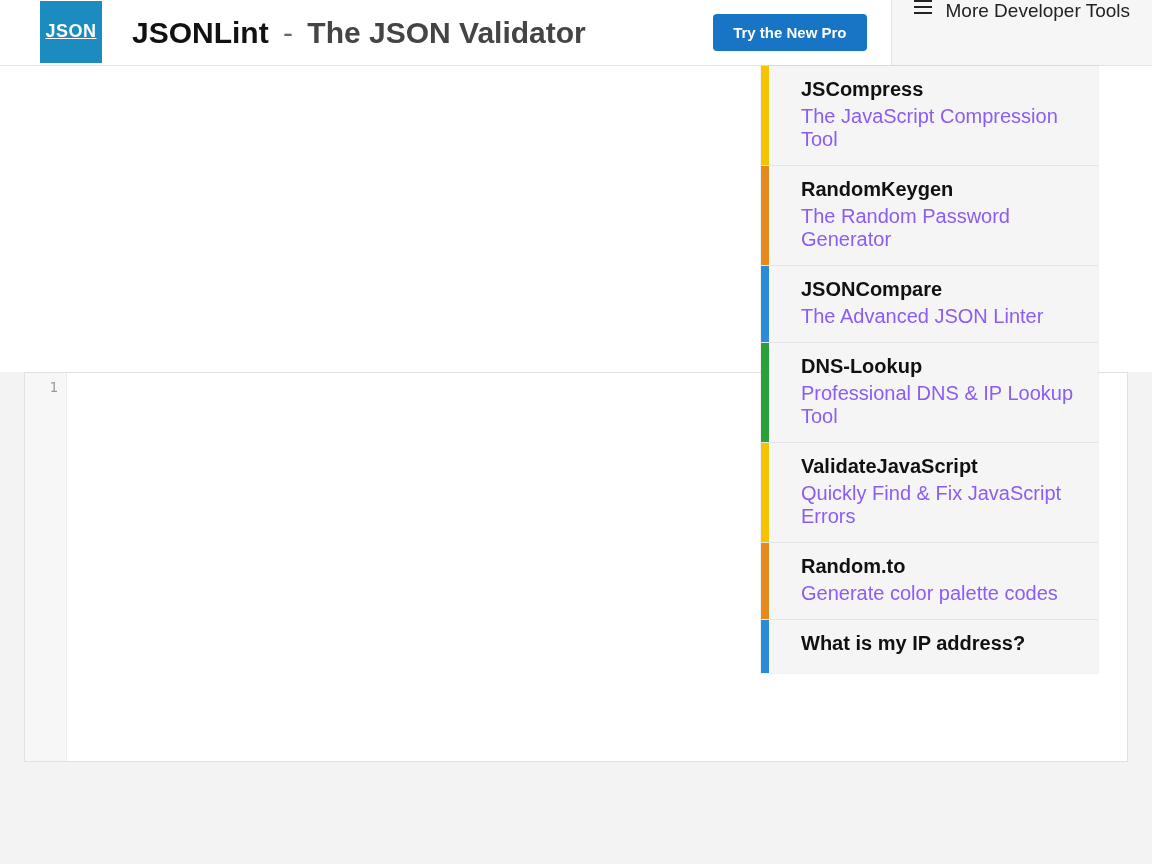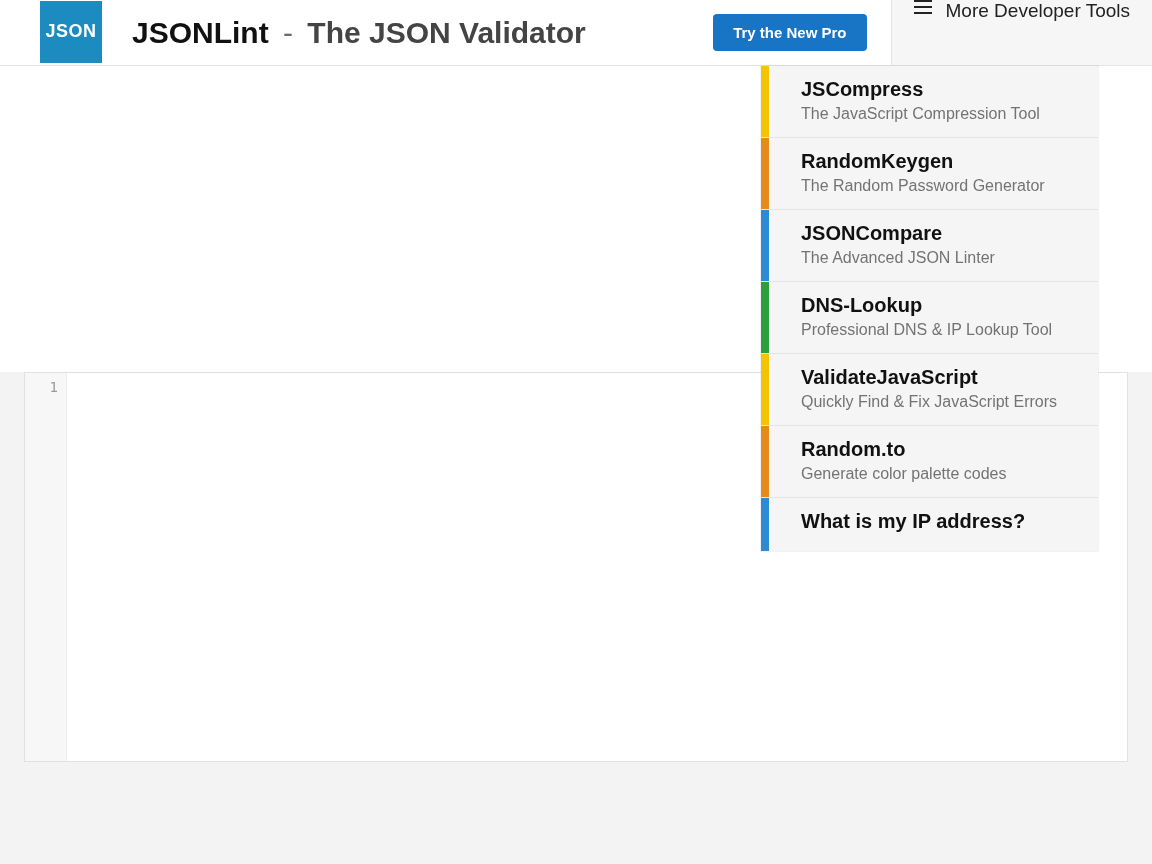--- a/index.html
+++ b/index.html
@@ -26,20 +26,21 @@
     height: 62px;
     background: #1c8bbf;
     display: flex;
     align-items: center;
     justify-content: center;
     color: #fff;
     font-weight: 700;
     font-size: 18px;
     letter-spacing: 0.5px;
     margin-top: -2px;
+    text-decoration: underline;
   }
   .title-block {
     margin-left: 30px;
     font-size: 30px;
     line-height: 1;
     white-space: nowrap;
   }
   .title-strong { font-weight: 800; color: #111; }
   .title-sep { font-weight: 400; color: #6b6b6b; margin: 0 6px; }
   .title-sub { font-weight: 700; color: #444; }
@@ -106,22 +107,22 @@
   .dd-body {
     padding: 12px 16px 14px 32px;
   }
   .dd-title {
     font-weight: 800;
     font-size: 20px;
     color: #111;
     margin-bottom: 4px;
   }
   .dd-sub {
-    font-size: 16px;
-    color: #737373;
+    font-size: 20px;
+    color: #8b5cf6;
   }
 
   
   .page-body {
     height: calc(864px - 66px);
     background: #f3f3f3;
     padding: 0 24px 0 24px;
     position: relative;
   }
   .editor-wrap {

